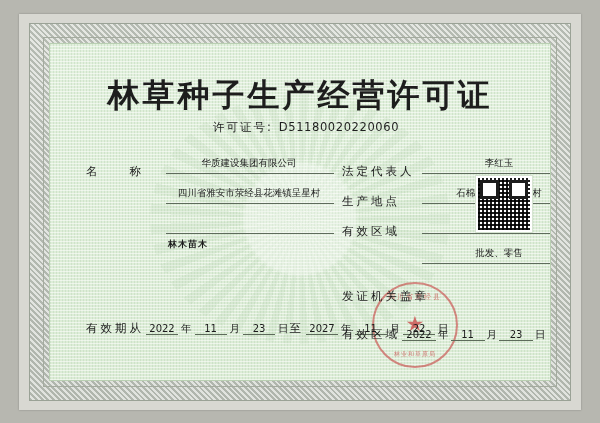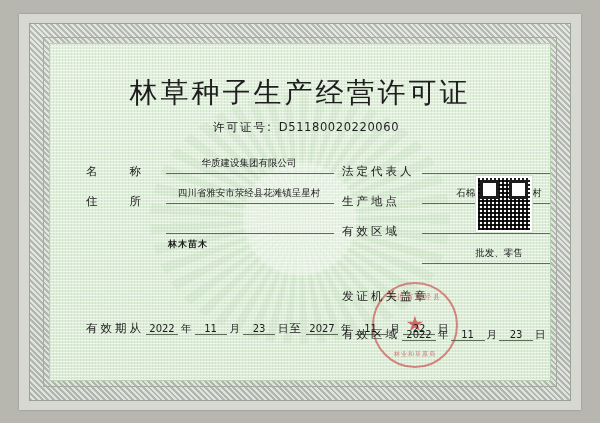--- a/index.html
+++ b/index.html
@@ -78,22 +78,22 @@
   }
 
   
   .title {
     position: absolute;
     left: 0;
     right: 0;
     top: 30px;
     text-align: center;
     font-family: "DejaVu Sans", "Liberation Sans", sans-serif;
-    font-size: 28px;
-    font-weight: normal;
+    font-size: 32px;
+    font-weight: bold;
     color: #1d1d1d;
     letter-spacing: 3px;
   }
   .permit-no-row {
     position: absolute;
     left: 12px;
     right: 0;
     top: 76px;
     text-align: center;
     font-size: 11.5px;
@@ -285,37 +285,37 @@
 
       <div class="col-left">
 
         <div class="row">
           <span class="k">名　　称</span>
           <span class="v">华质建设集团有限公司</span>
           <span class="underline"></span>
         </div>
 
         <div class="row">
-          <span class="k">住　　所</span>
           <span class="v">四川省雅安市荥经县花滩镇呈星村</span>
           <span class="underline"></span>
         </div>
 
         <div class="row">
           <span class="v"></span>
           <span class="underline"></span>
           <span class="subvalue">林木苗木</span>
         </div>
 
       </div>
 
       <div class="col-right">
 
         <div class="row">
           <span class="k">法定代表人</span>
+          <span class="v">李红玉</span>
           <span class="underline"></span>
         </div>
 
         <div class="row">
           <span class="k">生产地点</span>
           <span class="v">石棉县班龙镇福龙村</span>
           <span class="underline"></span>
         </div>
 
         <div class="row">

